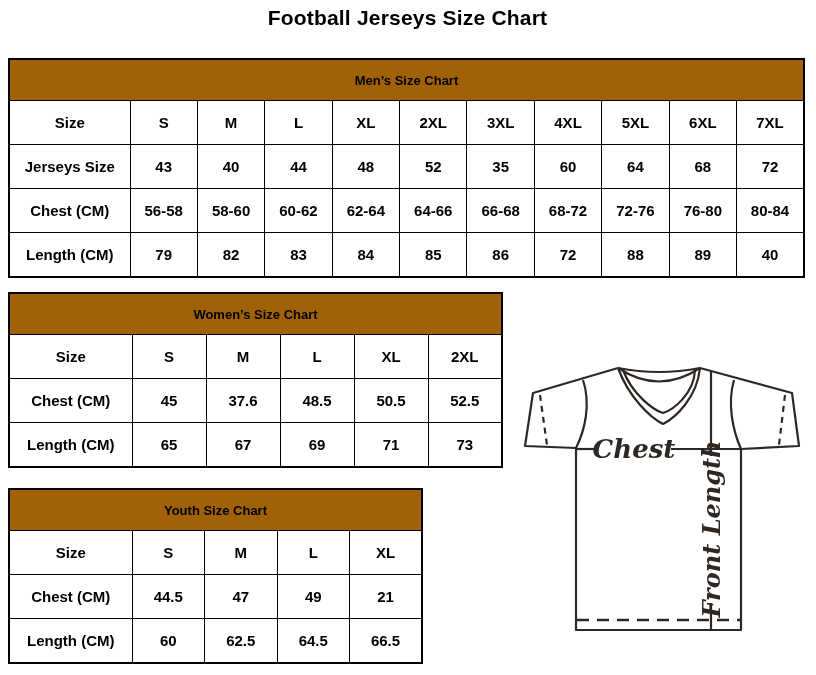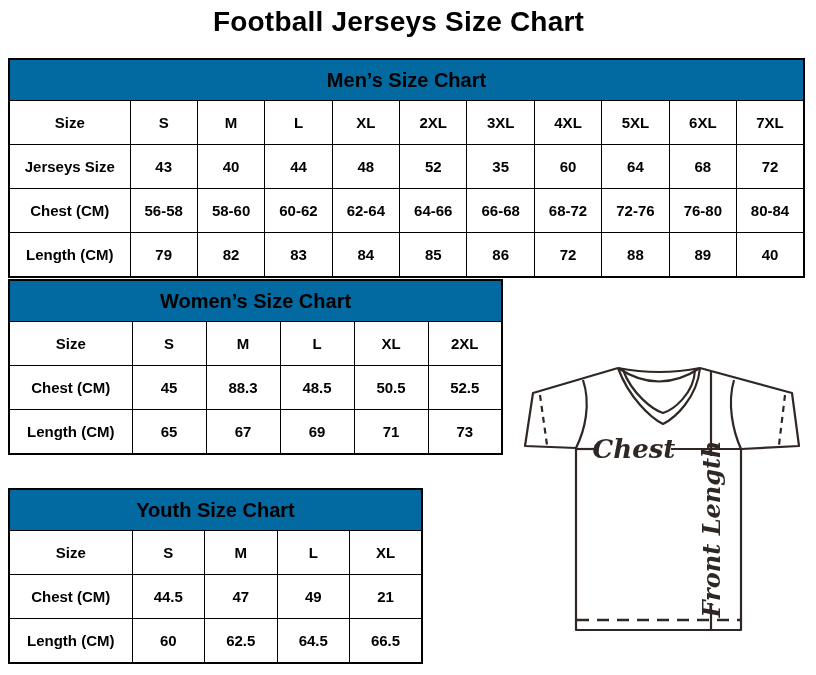--- a/index.html
+++ b/index.html
@@ -2,35 +2,35 @@
 <html><head>
 <meta charset="utf-8">
 <style>
   html,body{margin:0;padding:0;}
   body{
     width:816px;height:675px;position:relative;background:#ffffff;
     font-family:"Liberation Sans",sans-serif;color:#000;overflow:hidden;
   }
   .page-title{
     position:absolute;top:6px;left:0;width:797px;text-align:center;
-    font-size:28px;font-weight:700;letter-spacing:.2px;
+    font-size:21px;font-weight:700;letter-spacing:.2px;padding-left:9px;
   }
   table.size-table{
     position:absolute;border-collapse:collapse;table-layout:fixed;
     border:2px solid #000;background:#fff;
   }
   .size-table td{
     border:1px solid #000;text-align:center;vertical-align:middle;
     font-weight:700;font-size:15px;height:43px;padding:0 2px;overflow:hidden;
   }
   .size-table td.band{
-    background:#0369a1;font-size:20px;height:40px;
+    background:#a16207;font-size:13px;height:40px;
   }
   table.mens{left:8px;top:58px;width:797px;}
-  table.womens{left:8px;top:279px;width:495px;}
+  table.womens{left:8px;top:292px;width:495px;}
   table.youth{left:8px;top:488px;width:415px;}
   col.lblcol-m{width:121px;}
   col.lblcol{width:123px;}
   .jersey-wrap{position:absolute;left:505px;top:348px;width:310px;height:300px;}
   .jersey-wrap svg{display:block;}
   .jersey-wrap text{
     font-family:"DejaVu Serif",serif;font-style:italic;font-weight:700;
     fill:#2e2724;
   }
 </style>
@@ -116,21 +116,21 @@
       <td>Size</td>
       <td>S</td>
       <td>M</td>
       <td>L</td>
       <td>XL</td>
       <td>2XL</td>
     </tr>
     <tr>
       <td>Chest (CM)</td>
       <td>45</td>
-      <td>88.3</td>
+      <td>37.6</td>
       <td>48.5</td>
       <td>50.5</td>
       <td>52.5</td>
     </tr>
     <tr>
       <td>Length (CM)</td>
       <td>65</td>
       <td>67</td>
       <td>69</td>
       <td>71</td>

